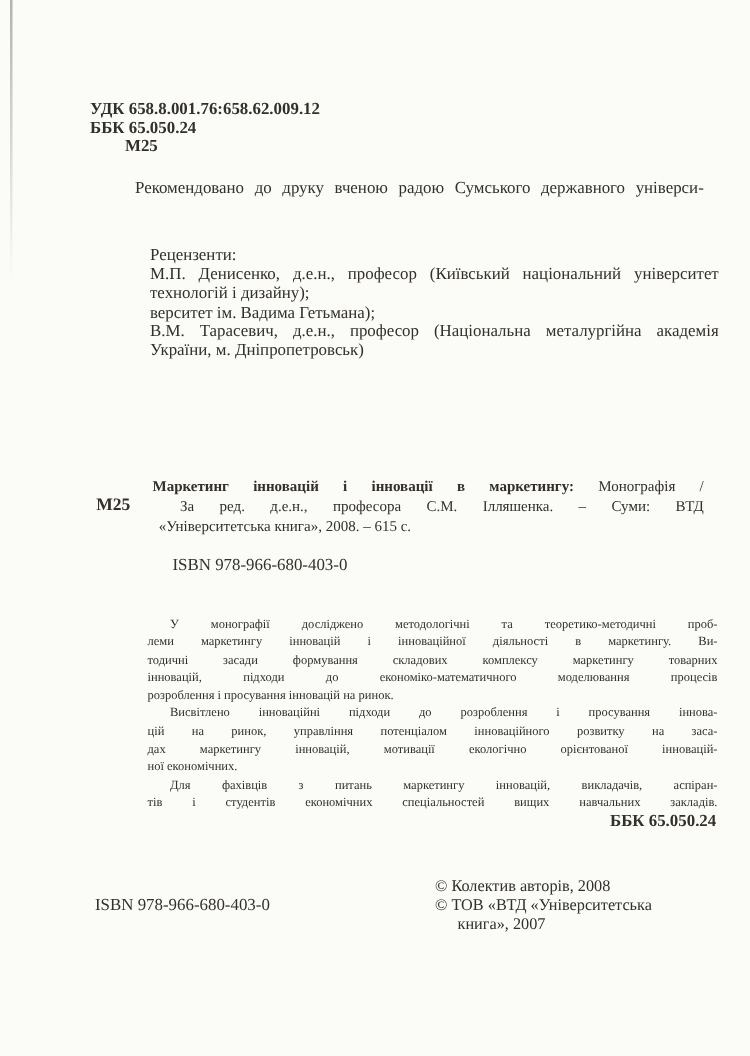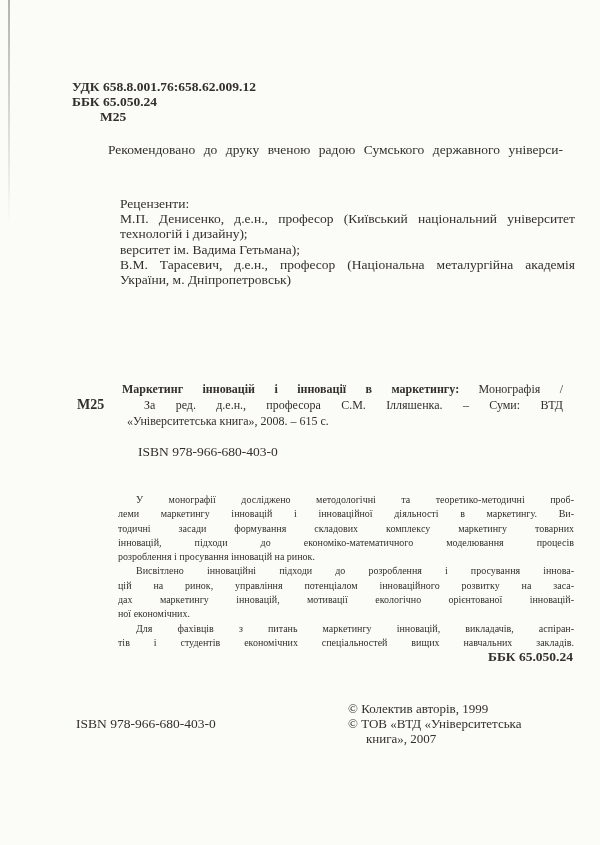--- a/index.html
+++ b/index.html
@@ -89,16 +89,16 @@
   <div>ної економічних.</div>
   <div class="ind fill">Для фахівців з питань маркетингу інновацій, викладачів, аспіран-</div>
   <div class="fill">тів і студентів економічних спеціальностей вищих навчальних закладів.</div>
 </div>
 
 <div id="footer-bbc" class="abs b">ББК 65.050.24</div>
 
 <div id="footer-isbn" class="abs">ISBN 978-966-680-403-0</div>
 
 <div id="copyright" class="abs">
-  <div>© Колектив авторів, 1999</div>
+  <div>© Колектив авторів, 2008</div>
   <div>© ТОВ «ВТД «Університетська</div>
   <div class="c3">книга», 2007</div>
 </div>
 
 </body></html>

